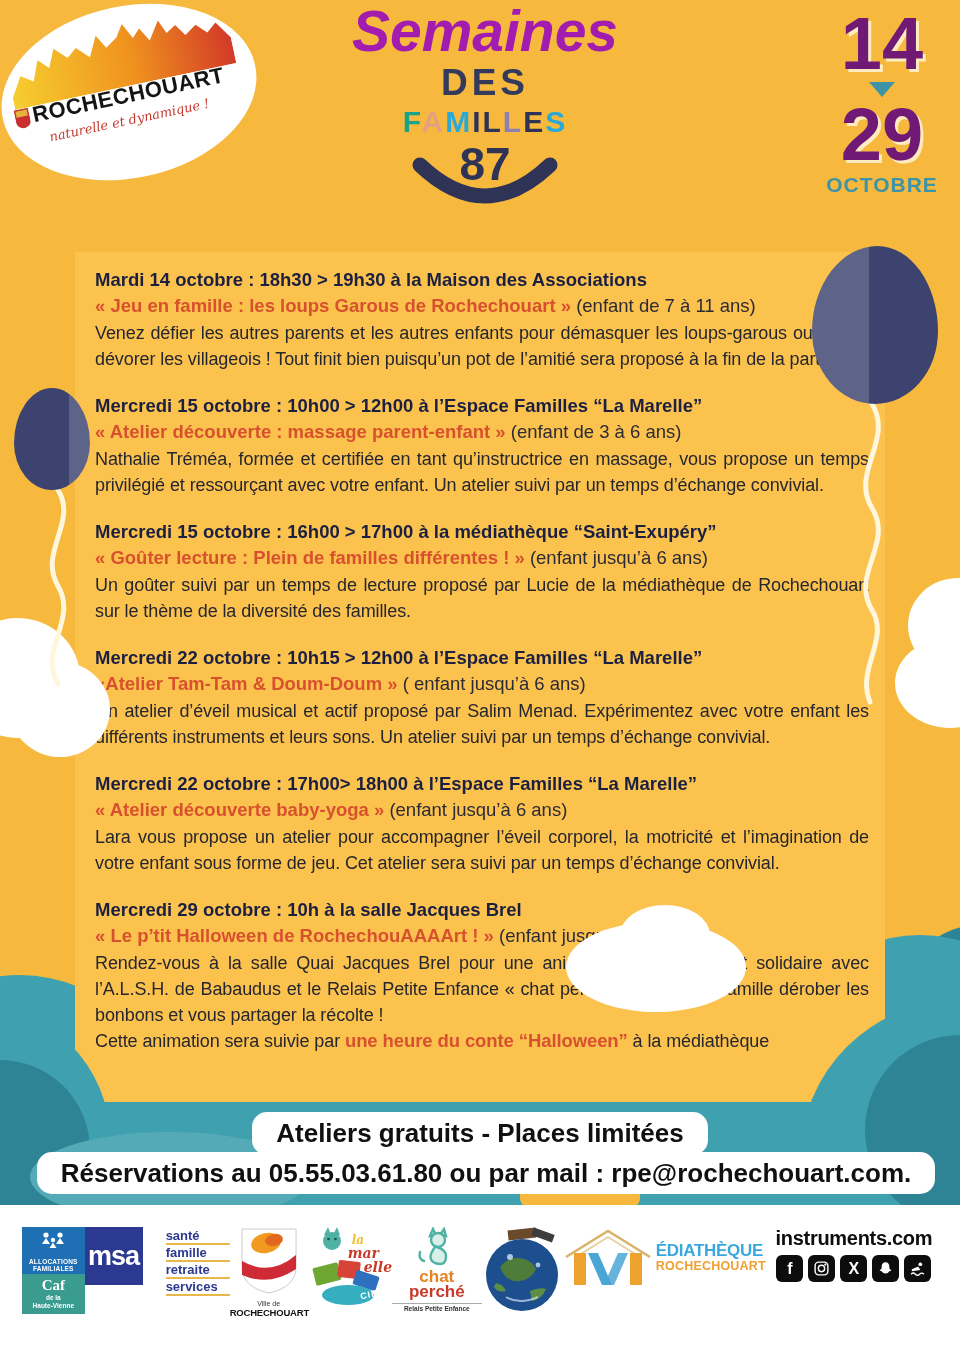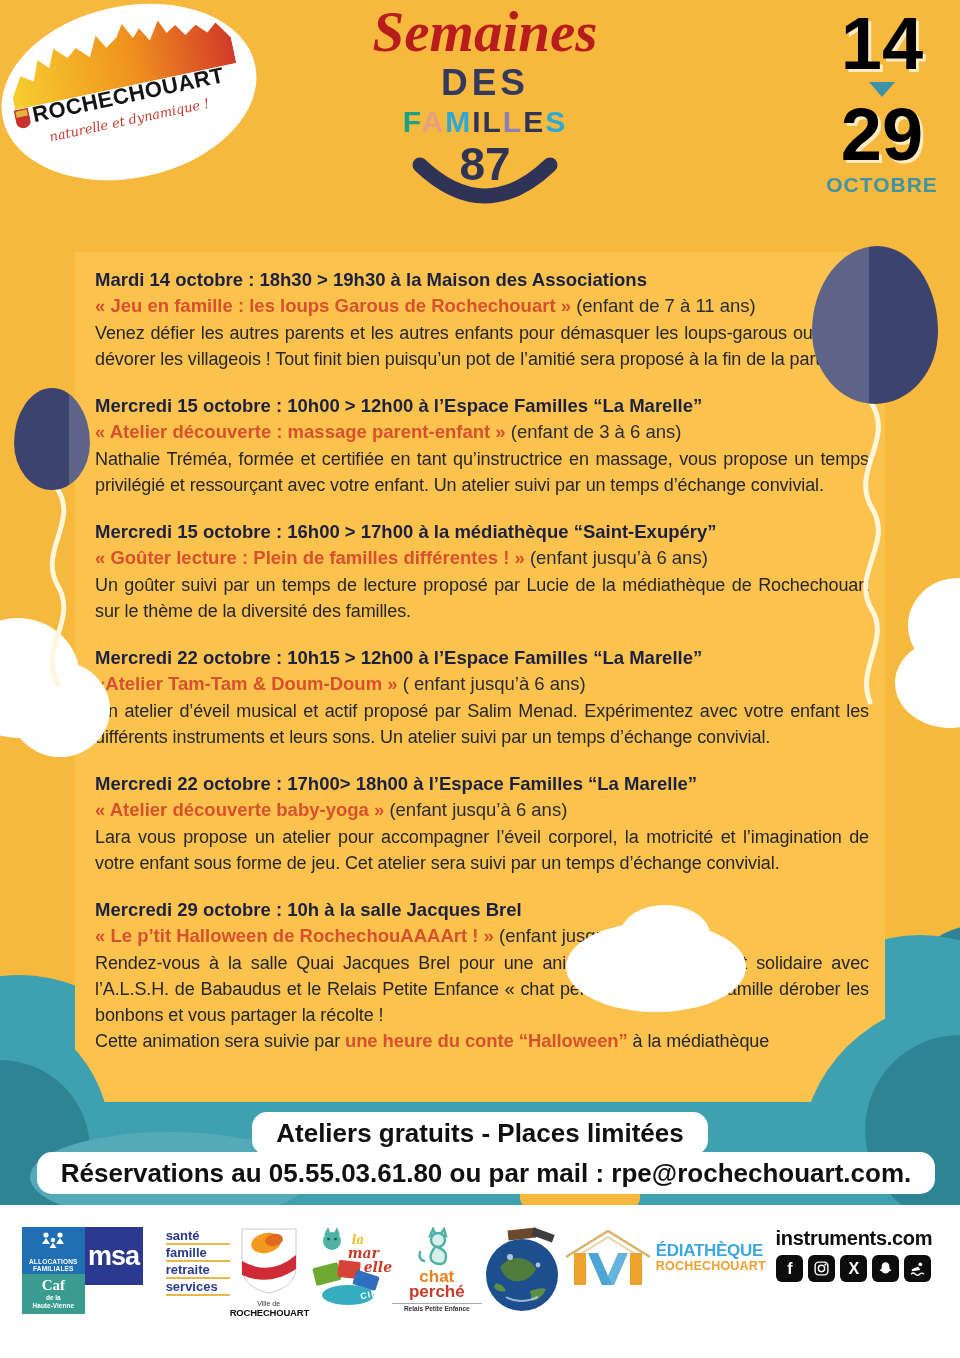--- a/index.html
+++ b/index.html
@@ -24,27 +24,27 @@
   .strings{position:absolute;left:0;top:0;width:960px;height:1205px;z-index:3;pointer-events:none;}
   
   .logo-oval{position:absolute;left:0px;top:6px;width:258px;height:172px;background:#ffffff;border-radius:50%;
              transform:rotate(-12deg);z-index:5;overflow:hidden;}
   .logo-city{position:absolute;left:30px;top:76px;font-size:22px;font-weight:800;letter-spacing:.5px;color:#141414;}
   .logo-tagline{position:absolute;left:42px;top:106px;font-family:"DejaVu Serif",serif;font-style:italic;
                 font-size:13px;color:#C23A2E;}
   .logo-skyline{position:absolute;left:14px;top:14px;}
   .crest{position:absolute;left:12px;top:80px;}
   .title-block{position:absolute;left:310px;top:2px;width:350px;text-align:center;z-index:5;}
-  .t-script{font-family:Liberation Serif, serif;font-style:italic;font-weight:700;font-size:57px;color:#b91c1c;line-height:1.05;}
+  .t-script{font-family:Liberation Sans, sans-serif;font-style:italic;font-weight:700;font-size:57px;color:#a21caf;line-height:1.05;}
   .t-des{font-size:37px;font-weight:800;color:#333A5C;letter-spacing:4px;margin-top:2px;line-height:1.05;}
   .t-fam{font-size:30px;font-weight:800;letter-spacing:2px;line-height:1.05;margin-top:3px;}
   .t-87{font-size:46px;font-weight:800;color:#2F3456;line-height:1;margin-top:4px;position:relative;z-index:2;}
   .t-smile{margin-top:-30px;}
   .dates-block{position:absolute;left:820px;top:10px;width:124px;text-align:center;z-index:5;}
-  .d-num{font-size:74px;font-weight:800;color:#000000;line-height:.92;text-shadow:3px 3px 0 rgba(255,241,205,.9);text-align:center;}
+  .d-num{font-size:74px;font-weight:800;color:#701a75;line-height:.92;text-shadow:3px 3px 0 rgba(255,241,205,.9);text-align:center;}
   .d-tri{width:0;height:0;margin:4px auto;border-left:13px solid transparent;border-right:13px solid transparent;
          border-top:15px solid #3E93A6;}
   .d-month{font-size:21px;font-weight:800;letter-spacing:1px;color:#3E93A6;margin-top:4px;}
   
   .event{margin-bottom:21px;position:relative;z-index:5;}
   .ev-heading{font-size:18.5px;font-weight:800;color:#1C2040;line-height:26px;}
   .ev-quoteline{line-height:26px;}
   .ev-quote{font-size:18.5px;font-weight:800;color:#D8512E;}
   .ev-age{font-size:18.5px;color:#2B2B36;}
   .ev-body{font-size:18px;line-height:26px;color:#26262E;text-align:justify;letter-spacing:-.1px;}

